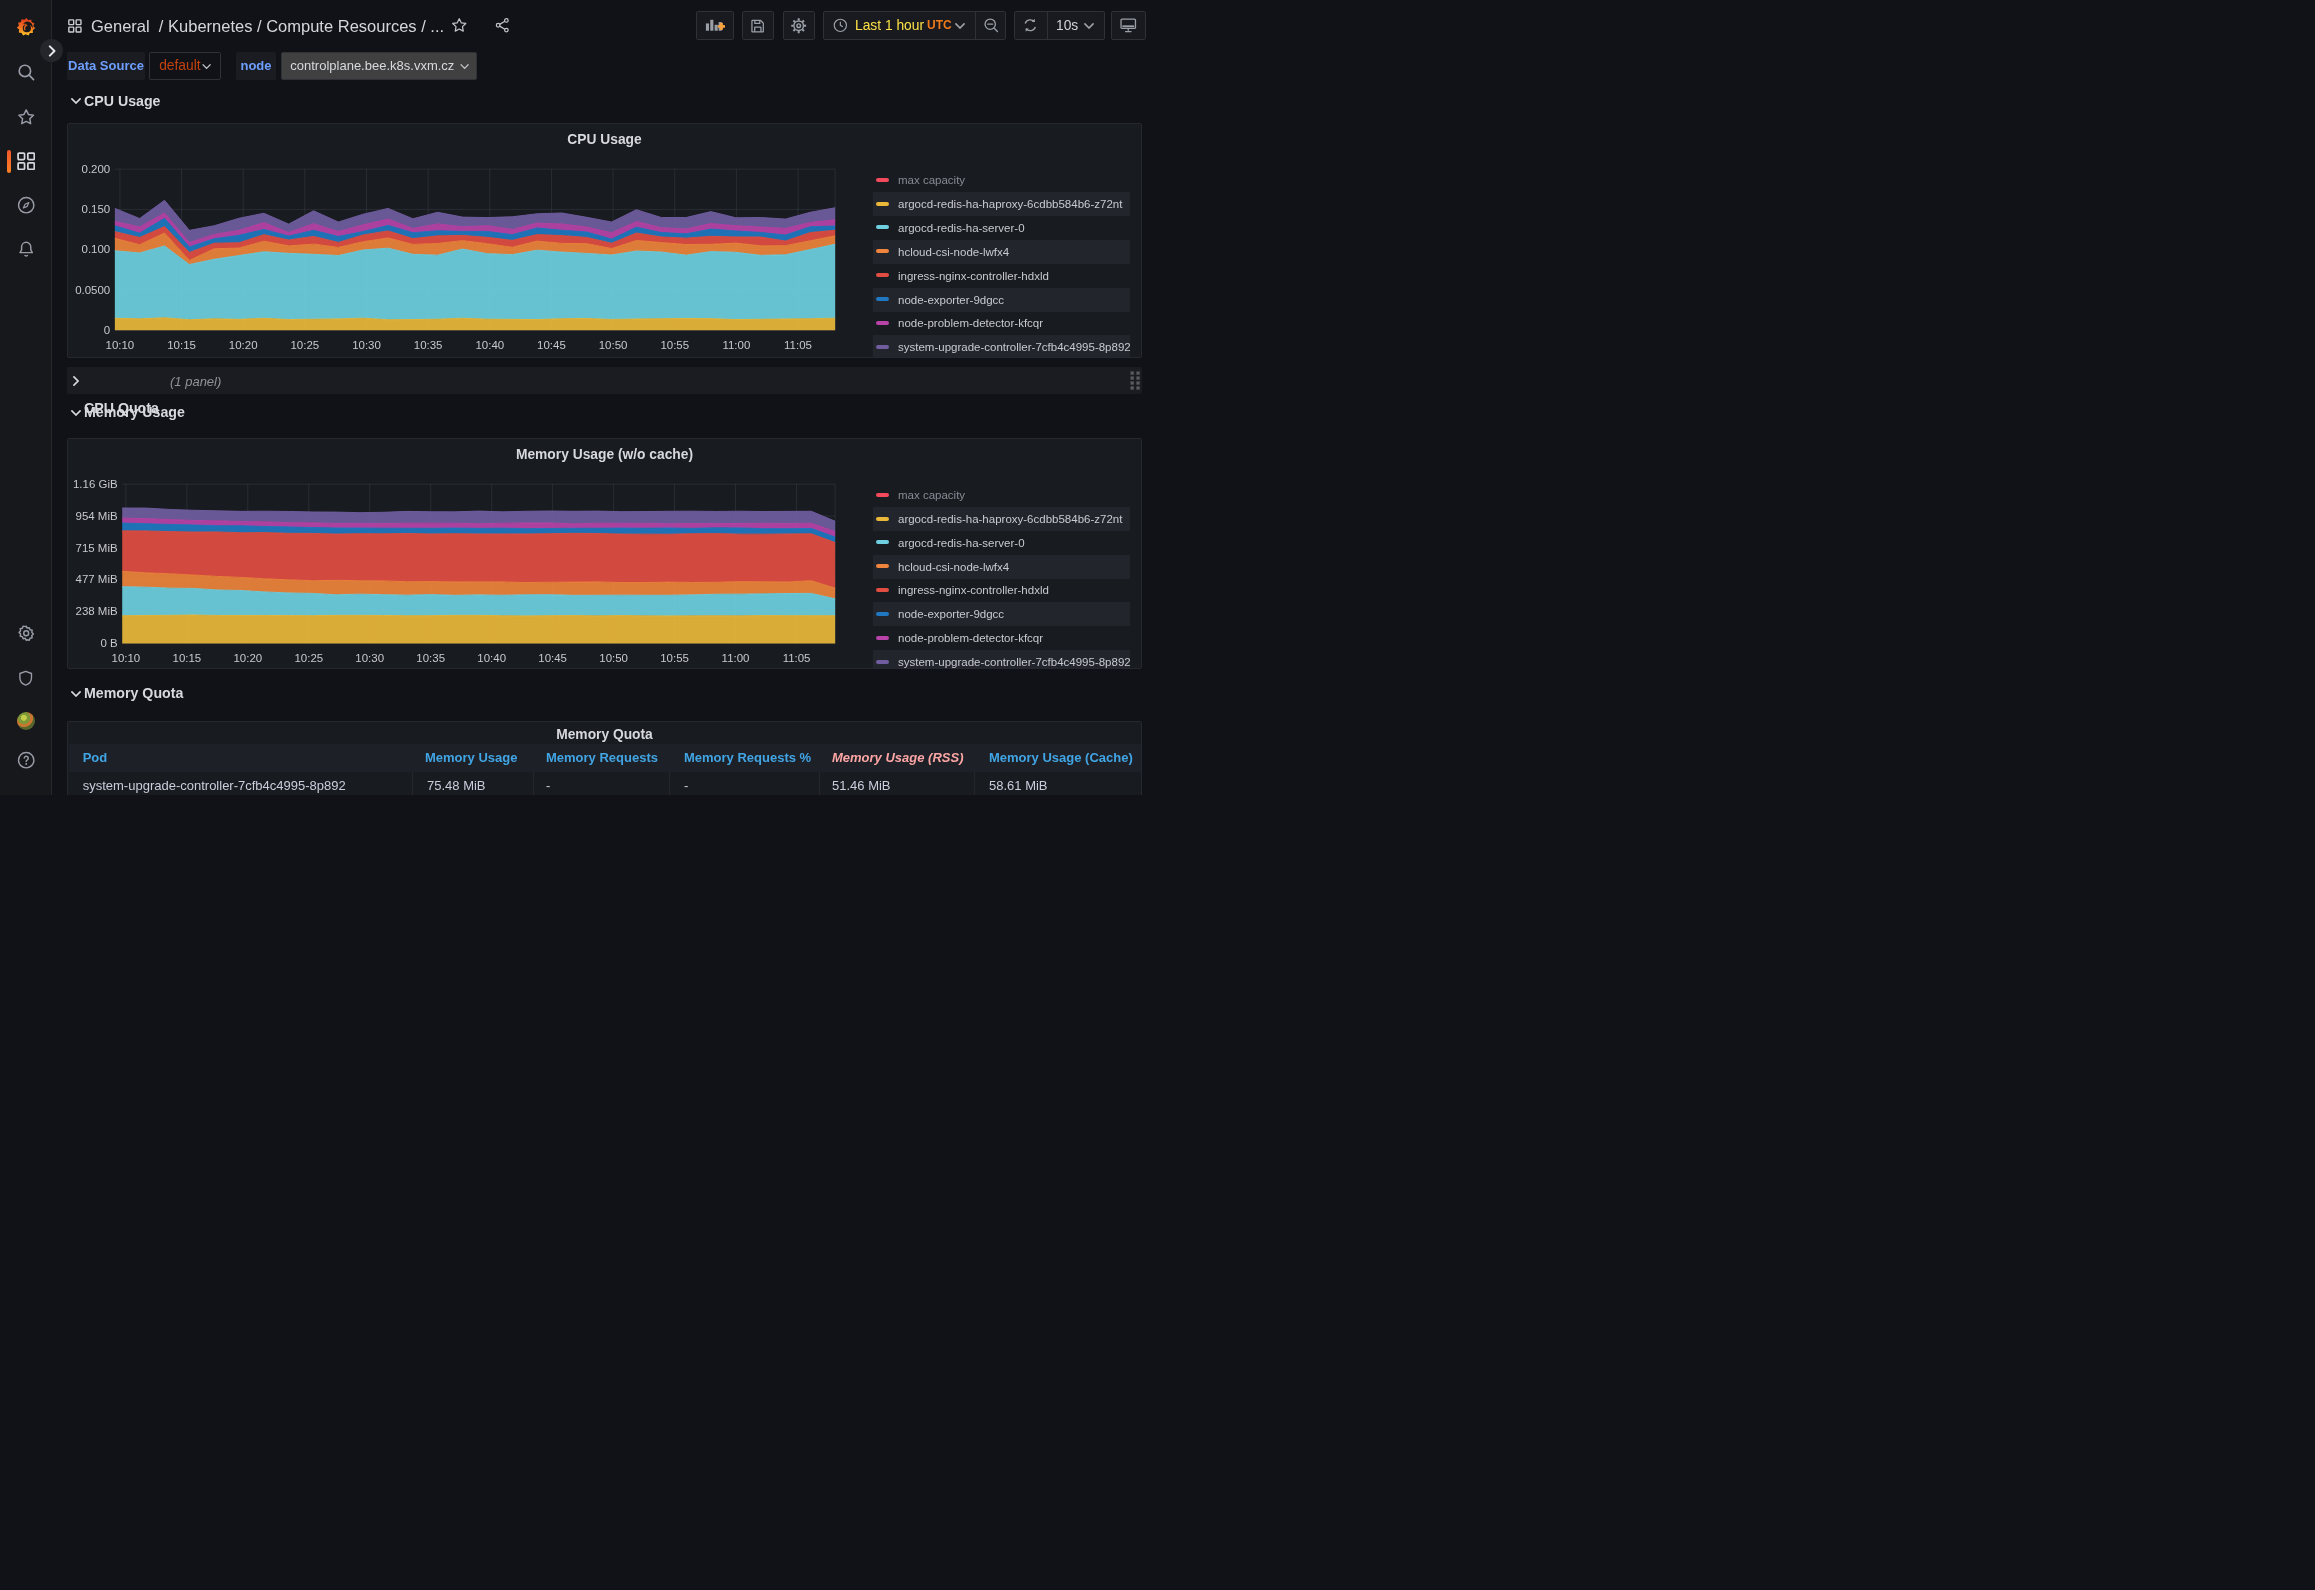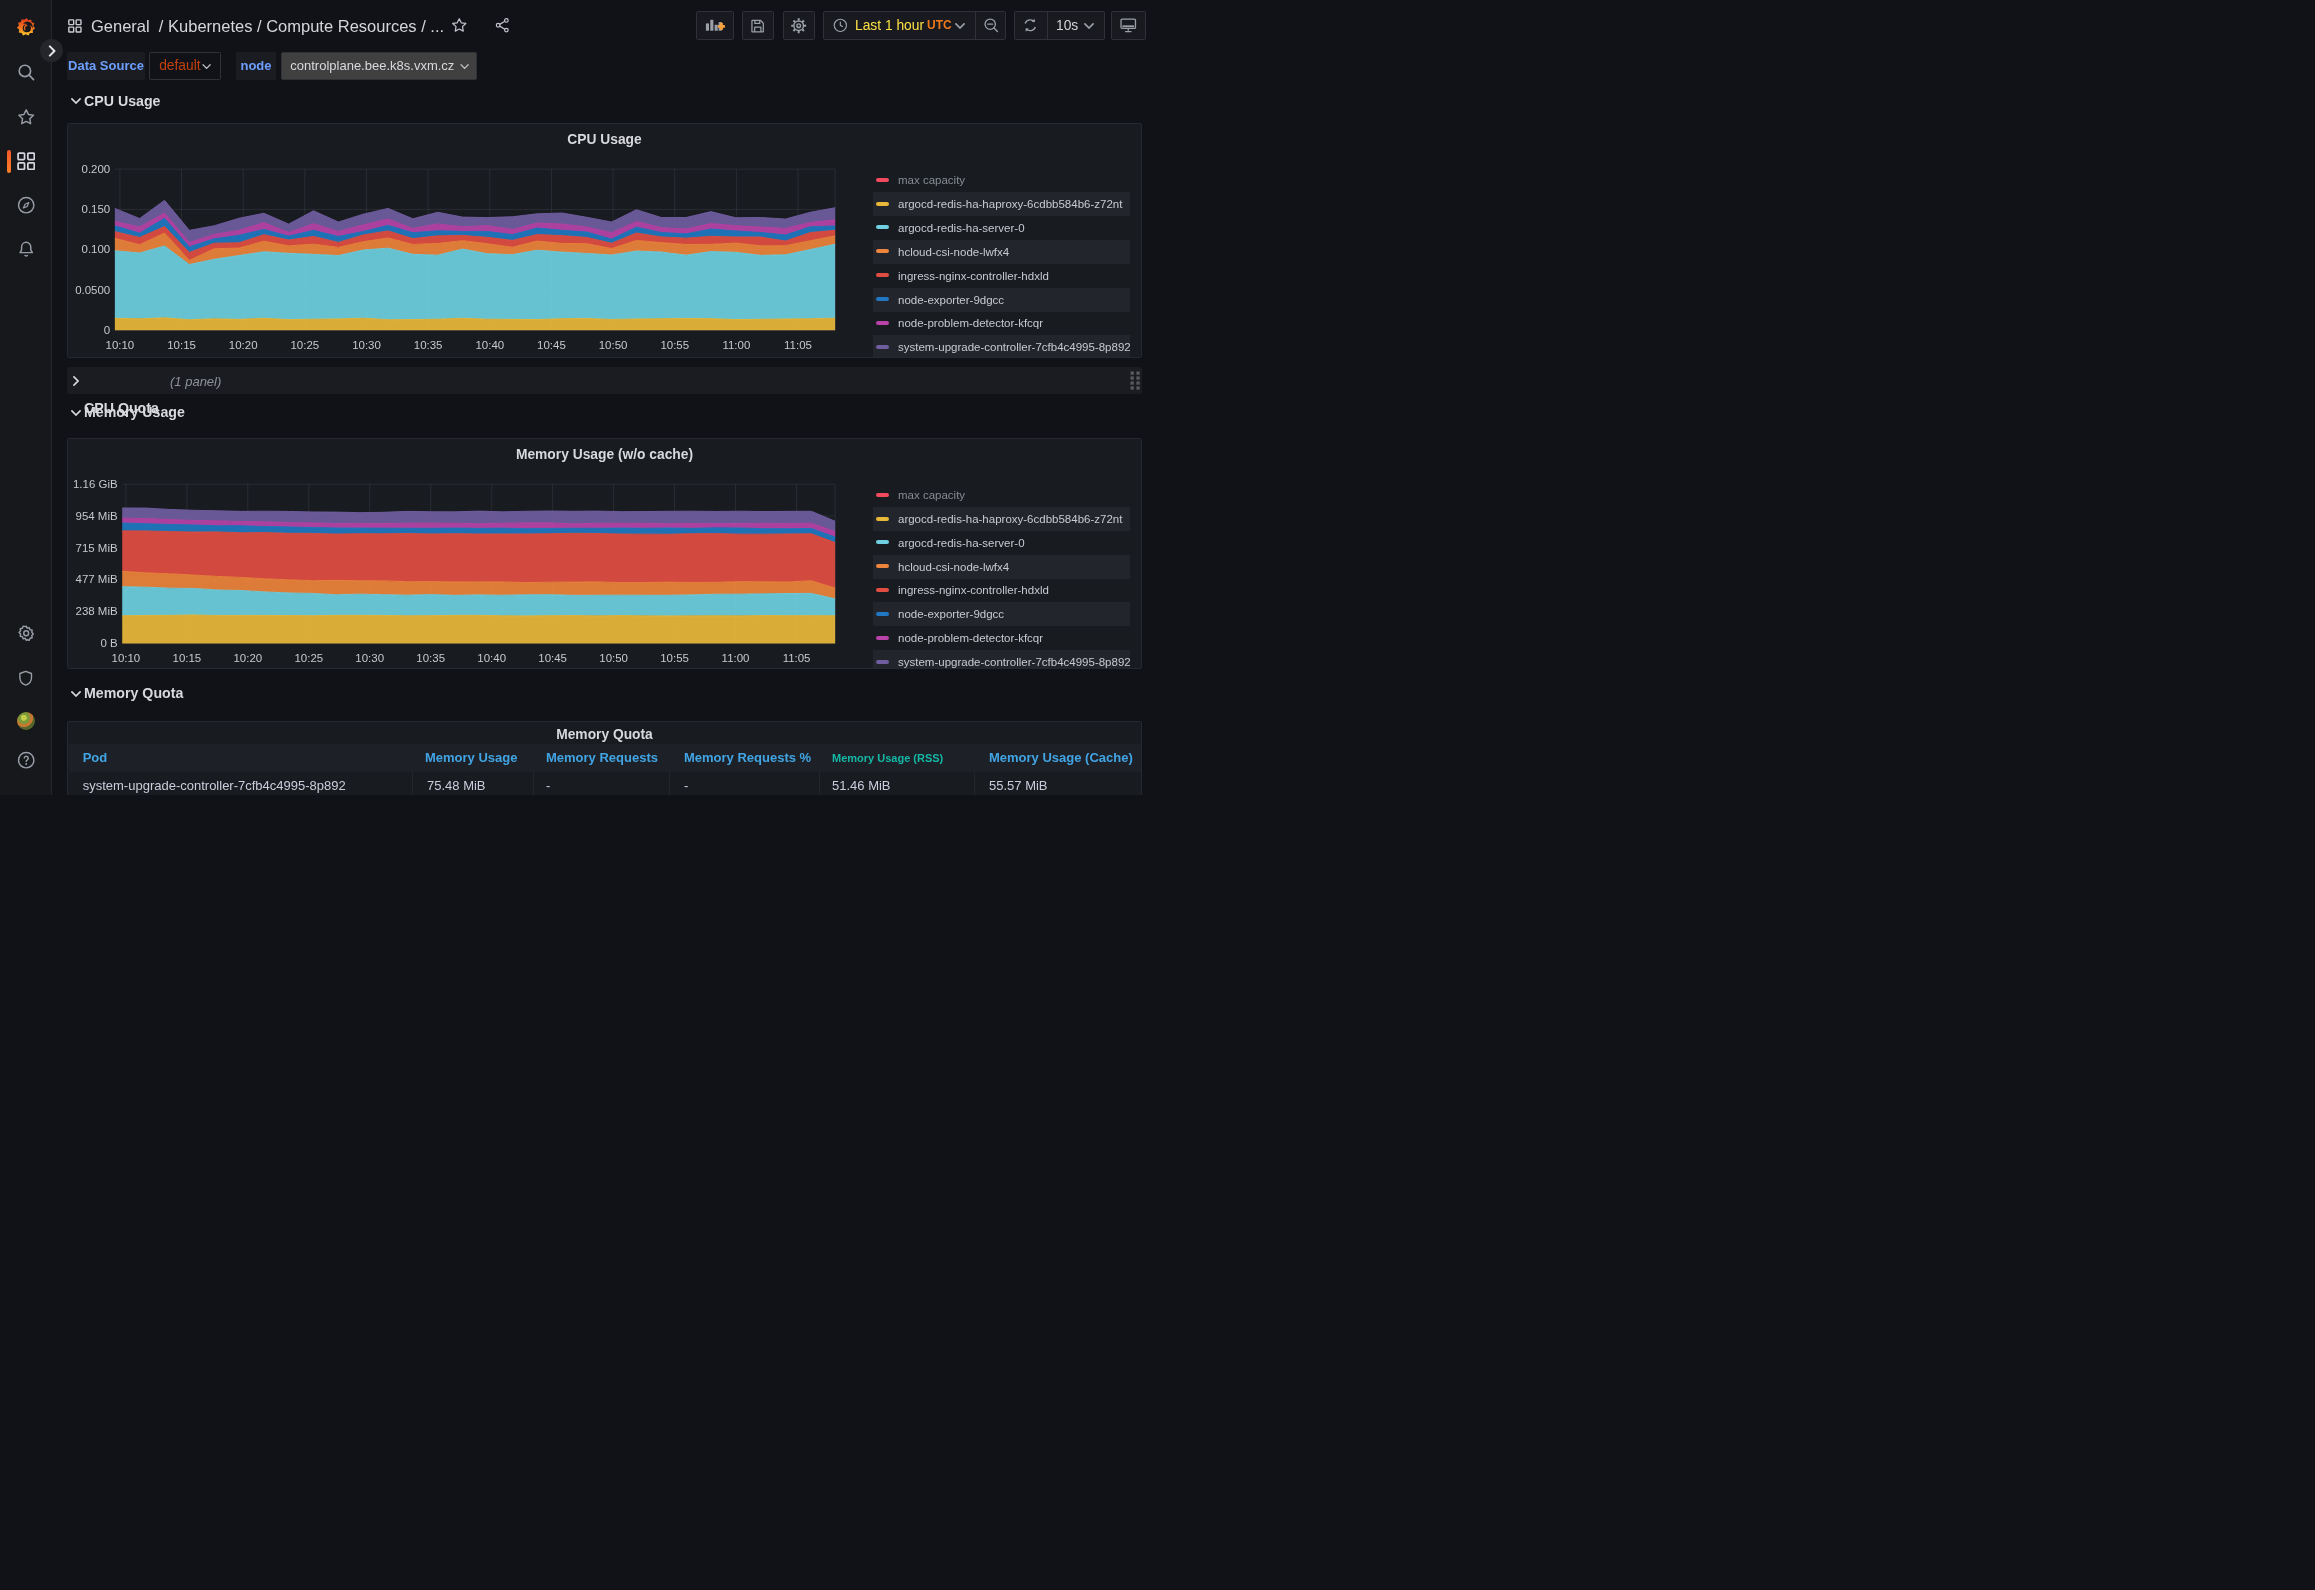--- a/index.html
+++ b/index.html
@@ -377,26 +377,26 @@
   </svg>
 <div class="abs" style="left:84px;top:685px;font-size:14.2px;font-weight:700;color:#D8D9DD;">Memory Quota</div>
 
 <div class="panel" style="top:721px;height:74px;border-bottom:none;border-radius:1.8px 1.8px 0 0;">
  <div style="position:absolute;top:4.6px;left:0;width:100%;text-align:center;font-size:13.8px;font-weight:700;color:#D8D9DD;">Memory Quota</div>
  <div style="position:absolute;left:0.9px;top:21.6px;width:1074px;height:28.5px;background:#1D2026;"></div>
  <div style="position:absolute;left:14.7px;top:21.6px;height:28.5px;line-height:28.5px;font-size:13px;font-weight:700;color:#41A5E5;">Pod</div>
  <div style="position:absolute;left:357px;top:21.6px;height:28.5px;line-height:28.5px;font-size:13px;font-weight:700;color:#41A5E5;">Memory Usage</div>
  <div style="position:absolute;left:478px;top:21.6px;height:28.5px;line-height:28.5px;font-size:13px;font-weight:700;color:#41A5E5;">Memory Requests</div>
  <div style="position:absolute;left:616px;top:21.6px;height:28.5px;line-height:28.5px;font-size:13px;font-weight:700;color:#41A5E5;">Memory Requests %</div>
- <div style="position:absolute;left:764px;top:21.6px;height:28.5px;line-height:28.5px;font-size:11px;font-weight:700;color:#14b8a6;">Memory Usage (RSS)</div>
+ <div style="position:absolute;left:764px;top:21.6px;height:28.5px;line-height:28.5px;font-size:13px;font-weight:700;color:#fca5a5;font-style:italic;">Memory Usage (RSS)</div>
  <div style="position:absolute;left:921px;top:21.6px;height:28.5px;line-height:28.5px;font-size:13px;font-weight:700;color:#41A5E5;text-align:right;">Memory Usage (Cache)</div>
  <div style="position:absolute;left:344px;top:50px;width:0.9px;height:24px;background:#24262C;"></div>
  <div style="position:absolute;left:465px;top:50px;width:0.9px;height:24px;background:#24262C;"></div>
  <div style="position:absolute;left:601px;top:50px;width:0.9px;height:24px;background:#24262C;"></div>
  <div style="position:absolute;left:751px;top:50px;width:0.9px;height:24px;background:#24262C;"></div>
  <div style="position:absolute;left:906px;top:50px;width:0.9px;height:24px;background:#24262C;"></div>
  <div style="position:absolute;left:14.7px;top:56px;font-size:13px;color:#CCCCDC;">system-upgrade-controller-7cfb4c4995-8p892</div>
  <div style="position:absolute;left:359px;top:56px;font-size:13px;color:#CCCCDC;">75.48 MiB</div>
  <div style="position:absolute;left:478px;top:56px;font-size:13px;color:#CCCCDC;">-</div>
  <div style="position:absolute;left:616px;top:56px;font-size:13px;color:#CCCCDC;">-</div>
  <div style="position:absolute;left:764px;top:56px;font-size:13px;color:#CCCCDC;">51.46 MiB</div>
- <div style="position:absolute;left:921px;top:56px;font-size:13px;color:#CCCCDC;">55.57 MiB</div>
+ <div style="position:absolute;left:921px;top:56px;font-size:13px;color:#CCCCDC;">58.61 MiB</div>
 </div>
 
 </body></html>

